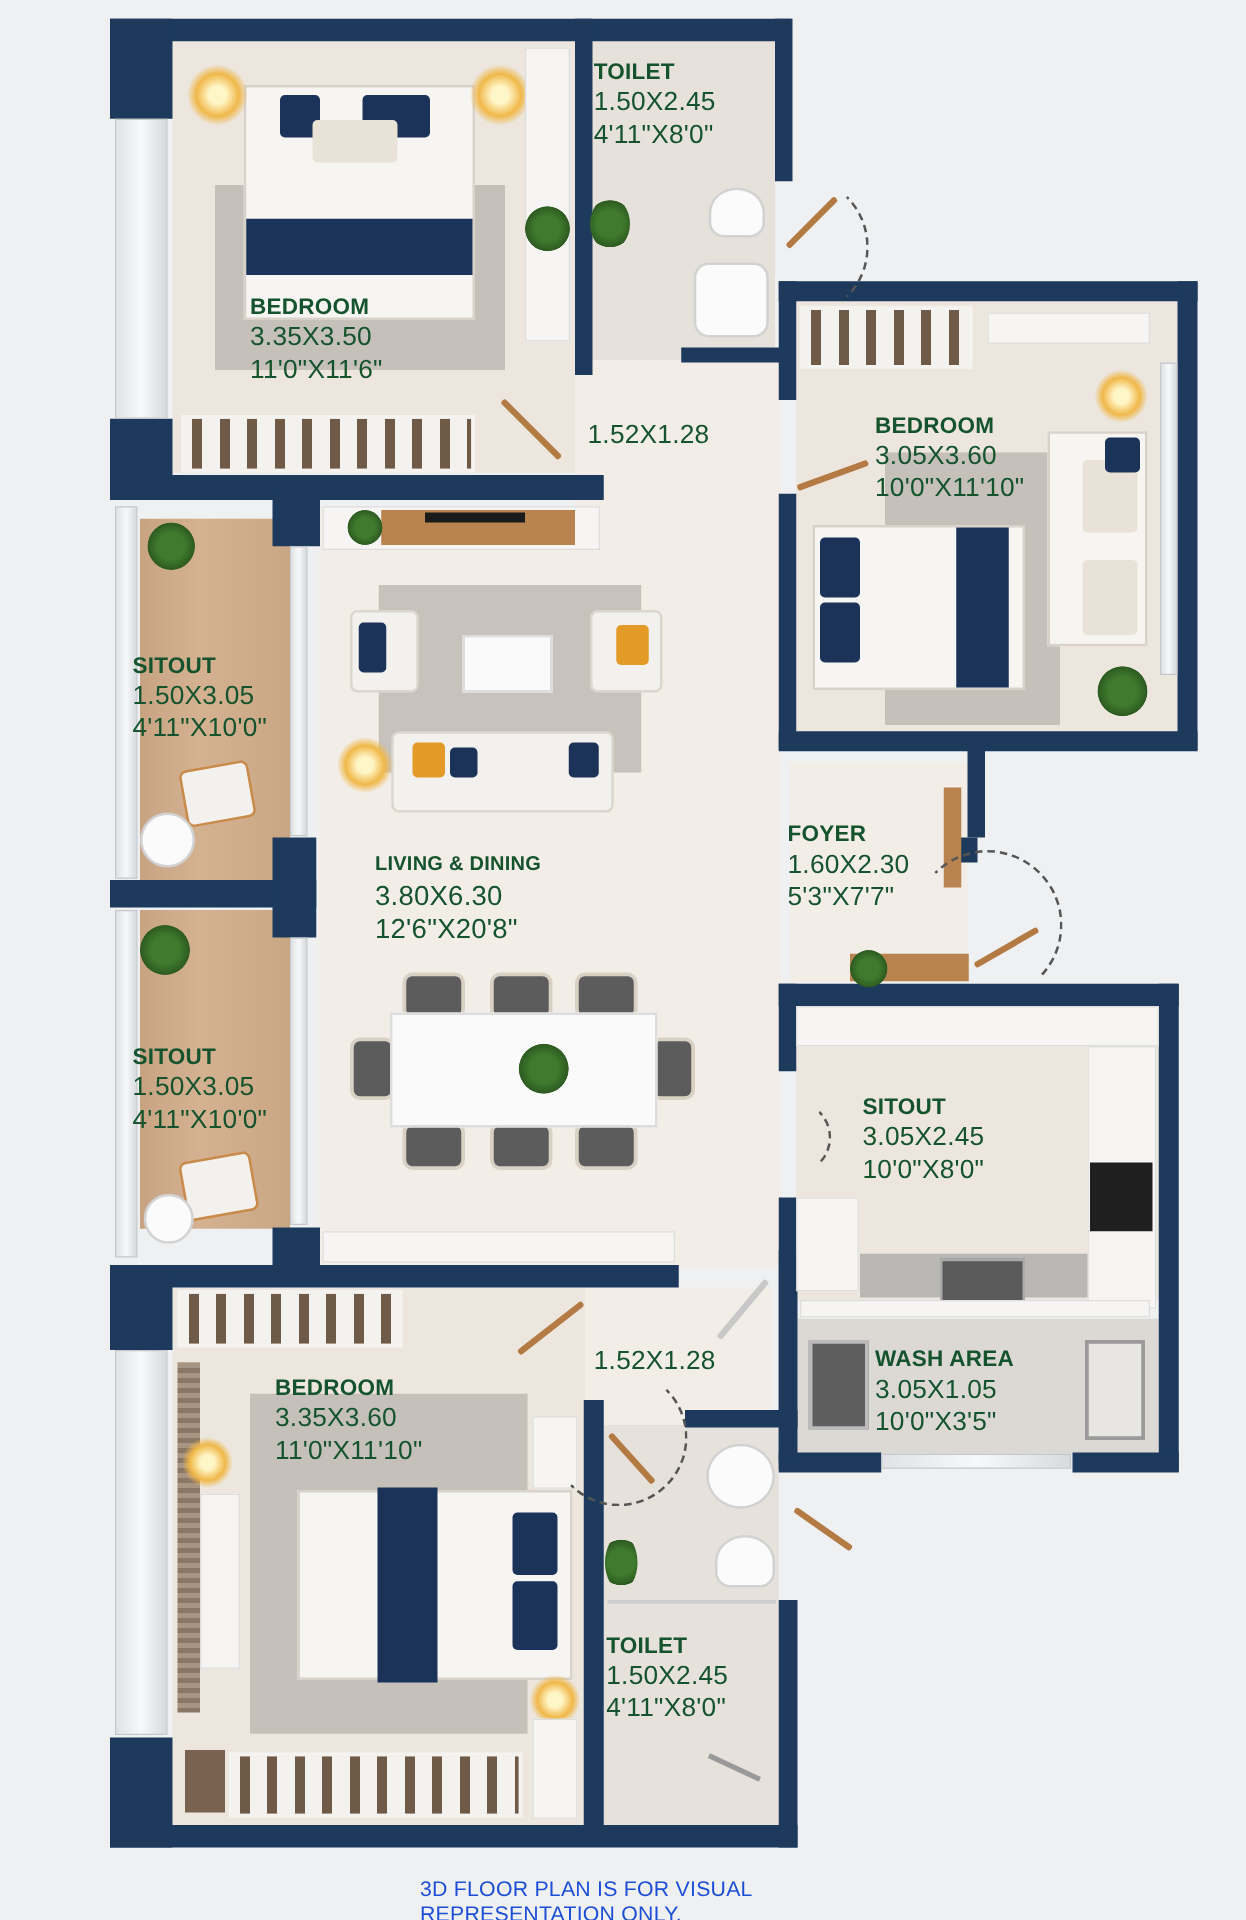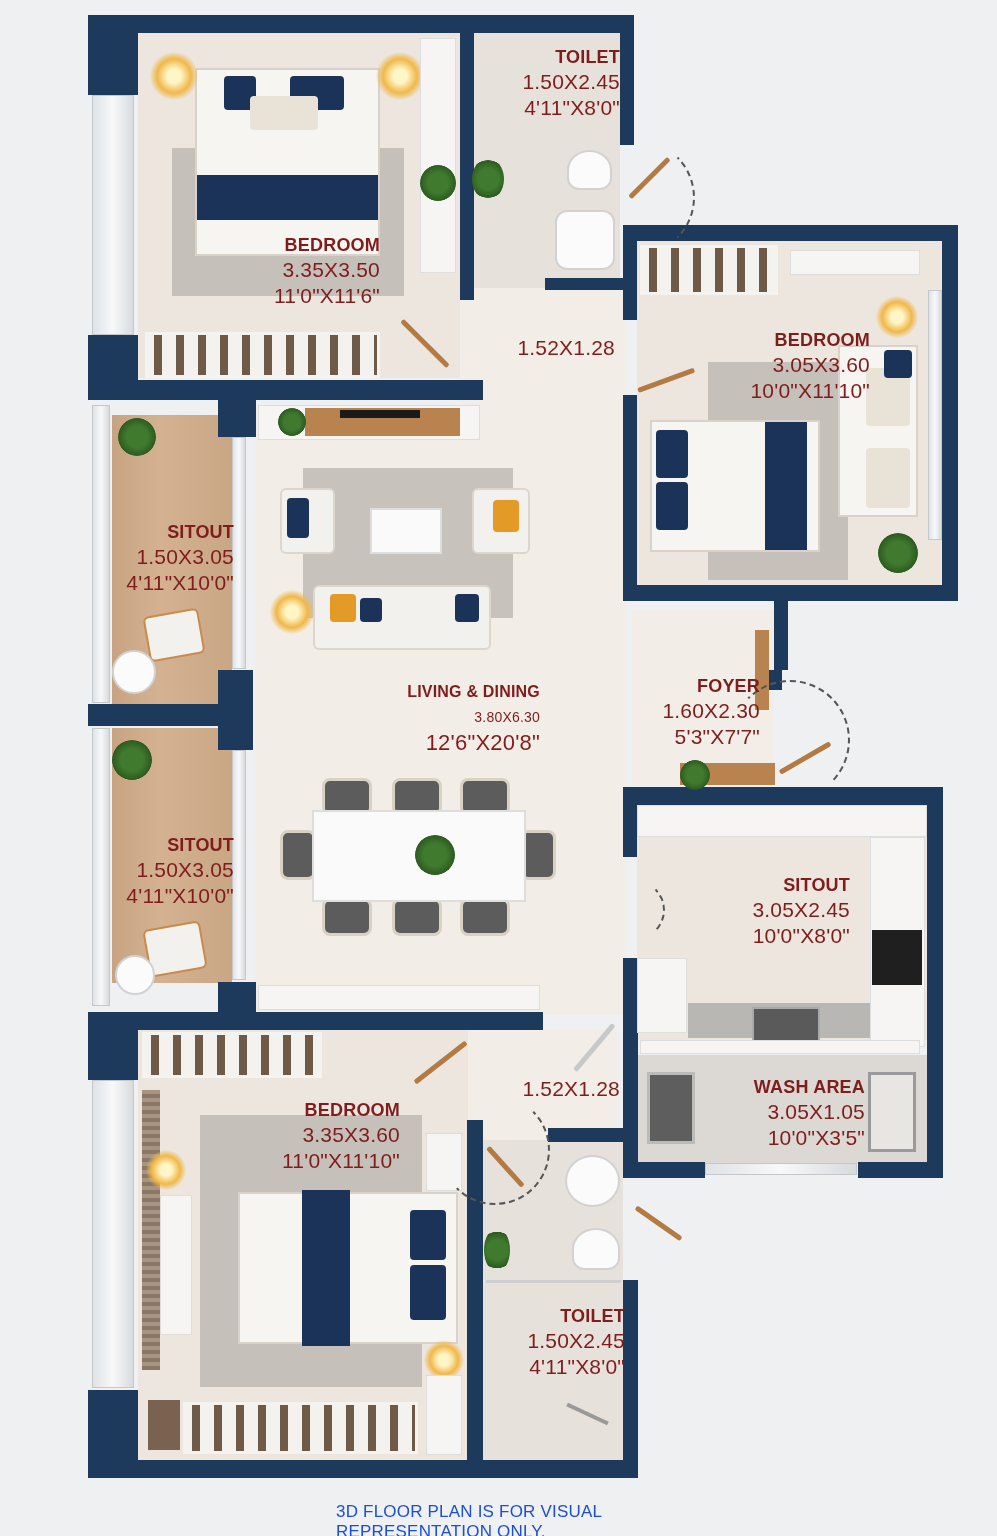--- a/index.html
+++ b/index.html
@@ -5,21 +5,21 @@
   html, body { margin:0; padding:0; }
   body { width:997px; height:1536px; background:#eef0f2; position:relative; overflow:hidden;
          font-family:"Liberation Sans", "DejaVu Sans", sans-serif; }
   .abs { position:absolute; box-sizing:border-box; }
   .wall { background:#1d3a5c; }
   .floor-tile { background:#ece6de; }
   .floor-light { background:#f2ede6; }
   .floor-wood { background:linear-gradient(90deg,#c7a382,#d4b291 40%,#c9a684); }
   .floor-bath { background:#e6e1db; }
   .floor-wash { background:#dcd9d5; }
-  .label { text-align:right; color:#7f1d1d; font-weight:400; letter-spacing:0.2px; }
+  .label { text-align:left; color:#14532d; font-weight:400; letter-spacing:0.2px; }
   .label .name { font-size:18px; font-weight:700; display:block; line-height:24px; }
   .label .dim { font-size:21px; display:block; line-height:26px; }
   .rug { background:#b8b3ac; opacity:0.75; }
   .bed { background:#f7f5f2; border:2px solid #d8d2ca; }
   .throw { background:#1b3358; }
   .pillow-n { background:#1b3358; border-radius:4px; }
   .pillow-w { background:#e9e2d6; border-radius:4px; }
   .wardrobe { background:repeating-linear-gradient(90deg,#f4f2ee 0 6px,#6e5a46 6px 14px,#f4f2ee 14px 22px); border:3px solid #f5f3f0; }
   .counter { background:#f6f5f3; border:1px solid #ddd; }
   .plant { background:radial-gradient(circle,#3f7a2e 40%,#2d5a20 70%,transparent 72%); border-radius:50%; }
@@ -228,24 +228,24 @@
   <span class="dim">3.05X3.60</span>
   <span class="dim">10'0"X11'10"</span>
 </div>
 <div class="abs label" style="left:106px;top:520px;width:128px;">
   <span class="name">SITOUT</span>
   <span class="dim">1.50X3.05</span>
   <span class="dim">4'11"X10'0"</span>
 </div>
 <div class="abs label" style="left:300px;top:680px;width:240px;">
   <span class="name" style="font-size:16px;">LIVING &amp; DINING</span>
-  <span class="dim" style="font-size:14px;">3.80X6.30</span>
+  <span class="dim" style="font-size:22px;">3.80X6.30</span>
   <span class="dim" style="font-size:22px;">12'6"X20'8"</span>
 </div>
-<div class="abs label" style="left:630px;top:674px;width:130px;">
+<div class="abs label" style="left:630px;top:655px;width:130px;">
   <span class="name">FOYER</span>
   <span class="dim">1.60X2.30</span>
   <span class="dim">5'3"X7'7"</span>
 </div>
 <div class="abs label" style="left:106px;top:833px;width:128px;">
   <span class="name">SITOUT</span>
   <span class="dim">1.50X3.05</span>
   <span class="dim">4'11"X10'0"</span>
 </div>
 <div class="abs label" style="left:690px;top:873px;width:160px;">

